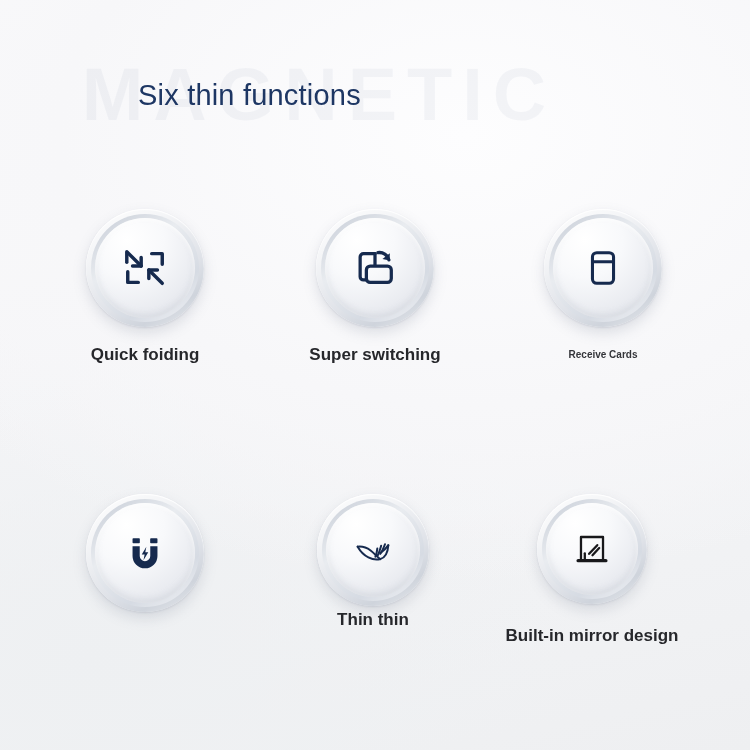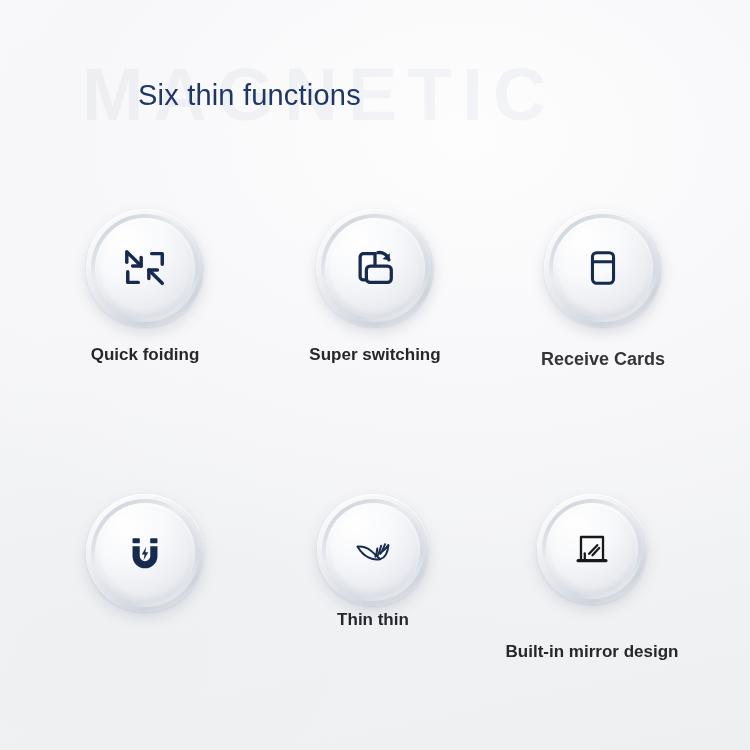--- a/index.html
+++ b/index.html
@@ -118,34 +118,34 @@
     height: 46px;
   }
 
   .cell-label {
     margin-top: 18px;
     text-align: center;
     font-size: 17px;
     color: #26272b;
     white-space: nowrap;
   }
-  .cell-label.small { font-size: 18px; color: #34353a; }
+  .cell-label.small { font-size: 10px; color: #34353a; }
 
   
   #cell-0 { left:  30px; top: 209px; }
   #cell-1 { left: 260px; top: 209px; }
   #cell-2 { left: 488px; top: 209px; }
   #cell-3 { left:  30px; top: 494px; }
   #cell-4 { left: 258px; top: 494px; }
   #cell-5 { left: 477px; top: 494px; }
 
   #cell-2 .cell-label { margin-top: 22px; }
   #cell-5 .orb-wrap   { width: 110px; height: 110px; }
   #cell-4 .orb-wrap   { width: 112px; height: 112px; }
-  #cell-5 .cell-label { margin-top: 38px; }
+  #cell-5 .cell-label { margin-top: 22px; }
   #cell-4 .cell-label { margin-top: 4px; }
 </style>
 </head>
 <body>
 
 <div class="watermark">MAGNETIC</div>
 
 <h1 class="page-title">Six thin functions</h1>
 
 <div class="grid">

